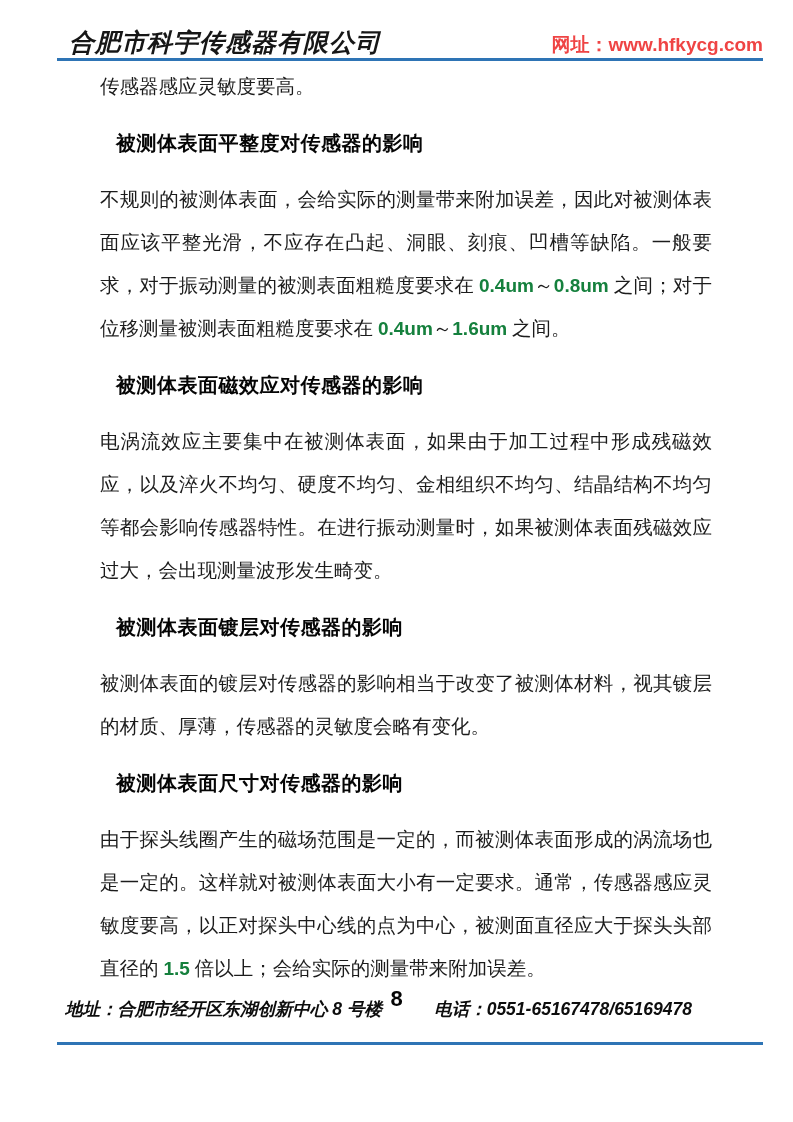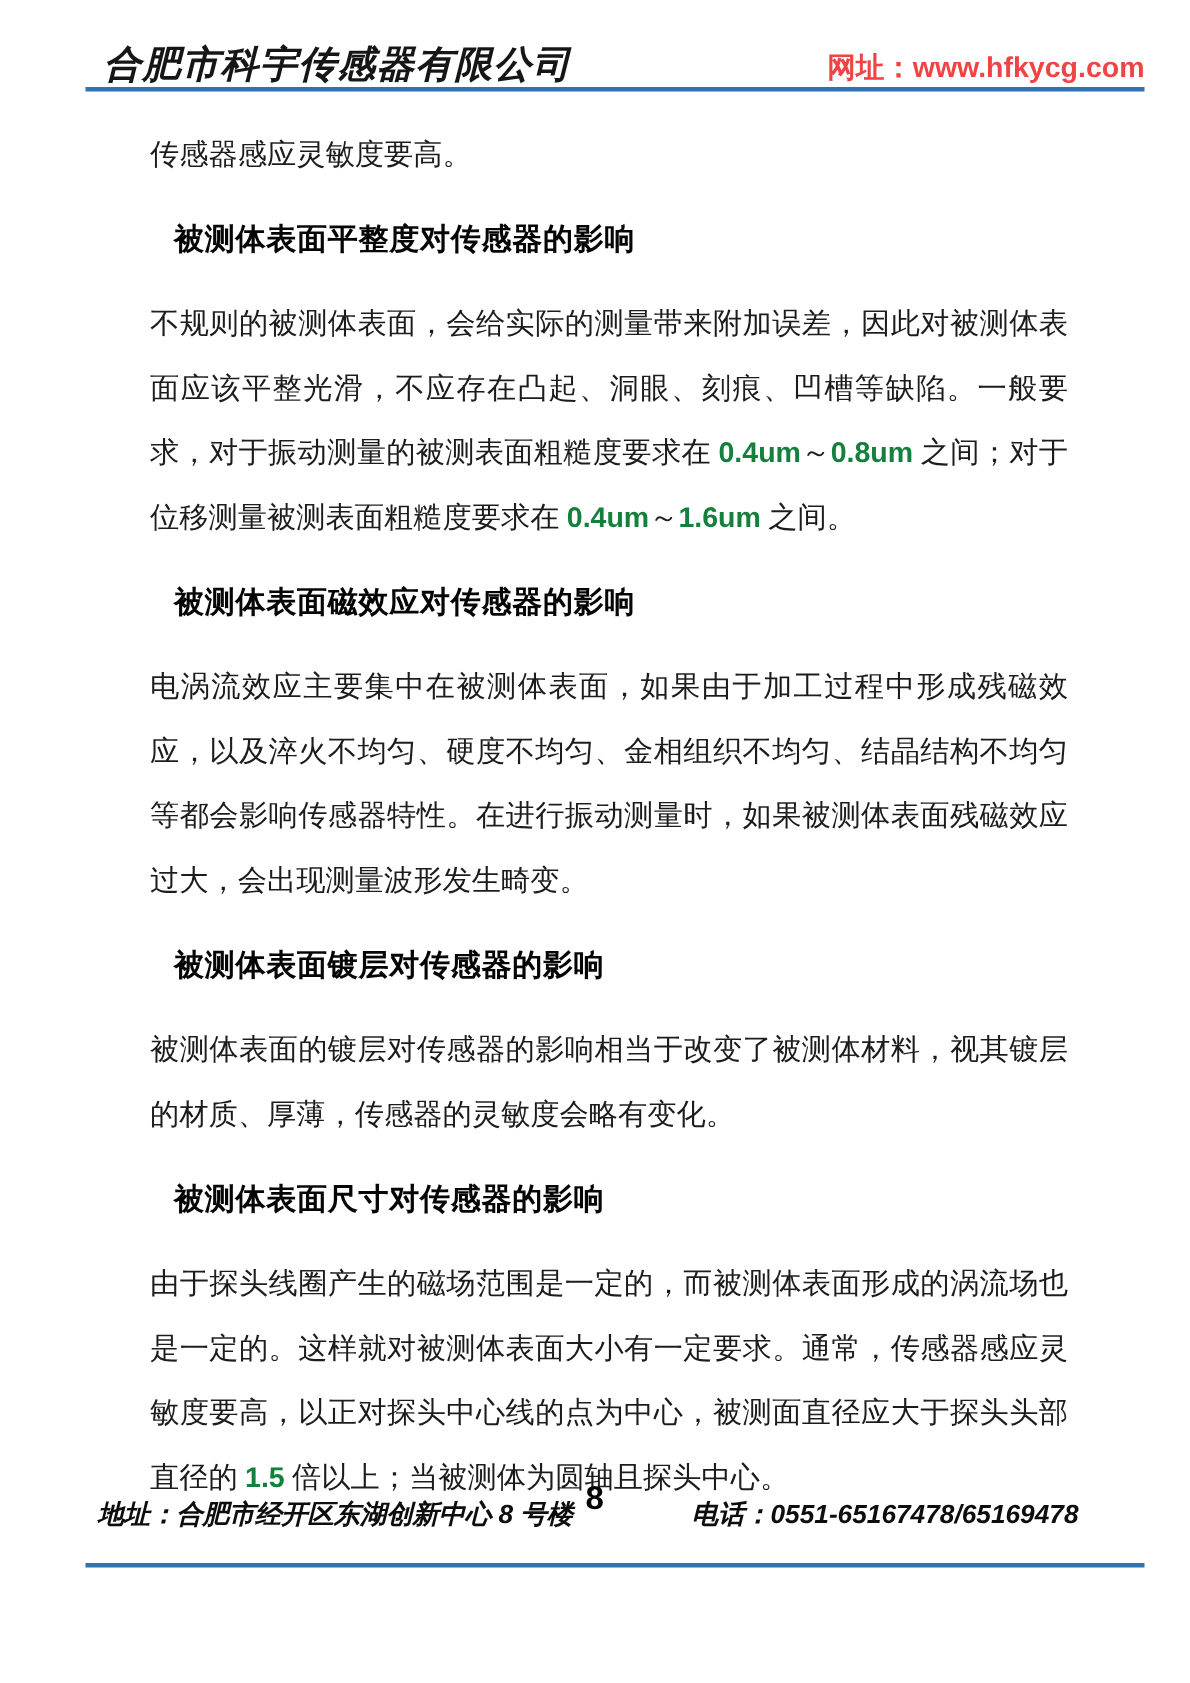--- a/index.html
+++ b/index.html
@@ -48,21 +48,21 @@
     height: 3px;
     background: #2e74b5;
   }
   .rule-top { top: 58px; }
   .rule-bottom { top: 1042px; }
 
   
   .content {
     position: absolute;
     left: 100px;
-    top: 82px;
+    top: 65px;
     width: 612px;
     font-size: 19.5px;
     color: #1c1c1c;
   }
   .intro {
     margin: 0;
     line-height: 43px;
     text-align: justify;
   }
   .sec-heading {
@@ -113,21 +113,21 @@
     font-style: italic;
   }
   .footer-item {
     font-family: "Liberation Sans", "DejaVu Sans", sans-serif;
     font-size: 17.5px;
     font-weight: bold;
     color: #0d0d0d;
     white-space: nowrap;
   }
   .address { padding-left: 8px; }
-  .phone { margin-left: auto; margin-right: 44px; }
+  .phone { margin-left: auto; margin-right: 71px; }
 </style>
 </head>
 <body>
 
 <div class="page">
 
   <div class="header">
     <span class="company">合肥市科宇传感器有限公司</span>
     <span class="website"><span>网址：</span><span>www.hfkycg.com</span></span>
   </div>
@@ -136,21 +136,21 @@
   <div class="content">
     <p class="intro">传感器感应灵敏度要高。</p>
     <div>
         <h2 class="sec-heading">被测体表面平整度对传感器的影响</h2>
         <p class="sec-para"><span>不规则的被测体表面，会给实际的测量带来附加误差，因此对被测体表面应该平整光滑，不应存在凸起、洞眼、刻痕、凹槽等缺陷。一般要求，对于振动测量的被测表面粗糙度要求在 </span><span class="b-num">0.4um</span><span>～</span><span class="b-num">0.8um</span><span> 之间；对于位移测量被测表面粗糙度要求在 </span><span class="b-num">0.4um</span><span>～</span><span class="b-num">1.6um</span><span> 之间。</span></p>
         <h2 class="sec-heading">被测体表面磁效应对传感器的影响</h2>
         <p class="sec-para"><span>电涡流效应主要集中在被测体表面，如果由于加工过程中形成残磁效应，以及淬火不均匀、硬度不均匀、金相组织不均匀、结晶结构不均匀等都会影响传感器特性。在进行振动测量时，如果被测体表面残磁效应过大，会出现测量波形发生畸变。</span></p>
         <h2 class="sec-heading">被测体表面镀层对传感器的影响</h2>
         <p class="sec-para"><span>被测体表面的镀层对传感器的影响相当于改变了被测体材料，视其镀层的材质、厚薄，传感器的灵敏度会略有变化。</span></p>
         <h2 class="sec-heading">被测体表面尺寸对传感器的影响</h2>
-        <p class="sec-para"><span>由于探头线圈产生的磁场范围是一定的，而被测体表面形成的涡流场也是一定的。这样就对被测体表面大小有一定要求。通常，传感器感应灵敏度要高，以正对探头中心线的点为中心，被测面直径应大于探头头部直径的 </span><span class="b-num">1.5</span><span> 倍以上；当被测体为圆轴且探头中心。</span></p>
+        <p class="sec-para"><span>由于探头线圈产生的磁场范围是一定的，而被测体表面形成的涡流场也是一定的。这样就对被测体表面大小有一定要求。通常，传感器感应灵敏度要高，以正对探头中心线的点为中心，被测面直径应大于探头头部直径的 </span><span class="b-num">1.5</span><span> 倍以上；会给实际的测量带来附加误差。</span></p>
       </div>
   </div>
 
   <div class="page-number">8</div>
 
   <div class="rule rule-bottom"></div>
   <div class="footer">
     <span class="footer-item address"><span>地址：</span><span>合肥市经开区东湖创新中心 8 号楼</span></span>
     <span class="footer-item phone"><span>电话：</span><span>0551-65167478/65169478</span></span>
   </div>

